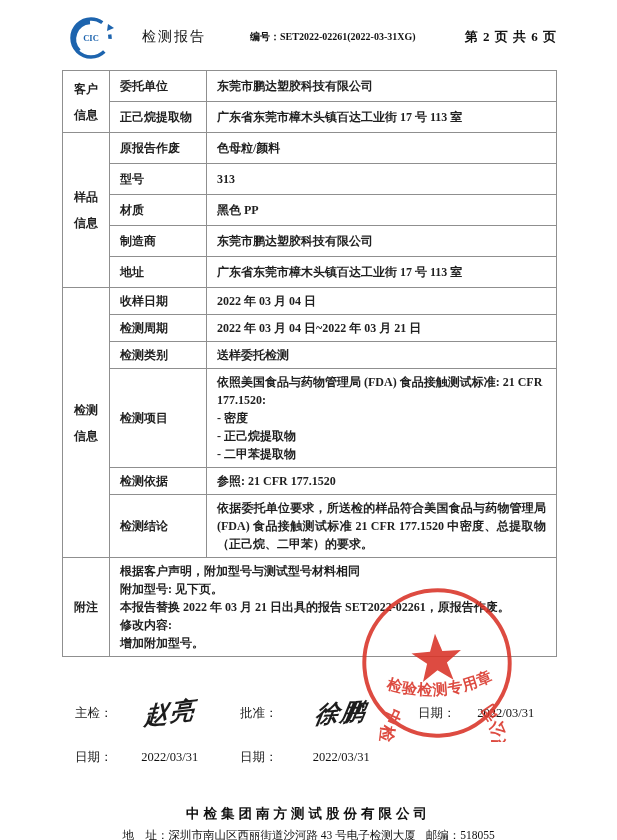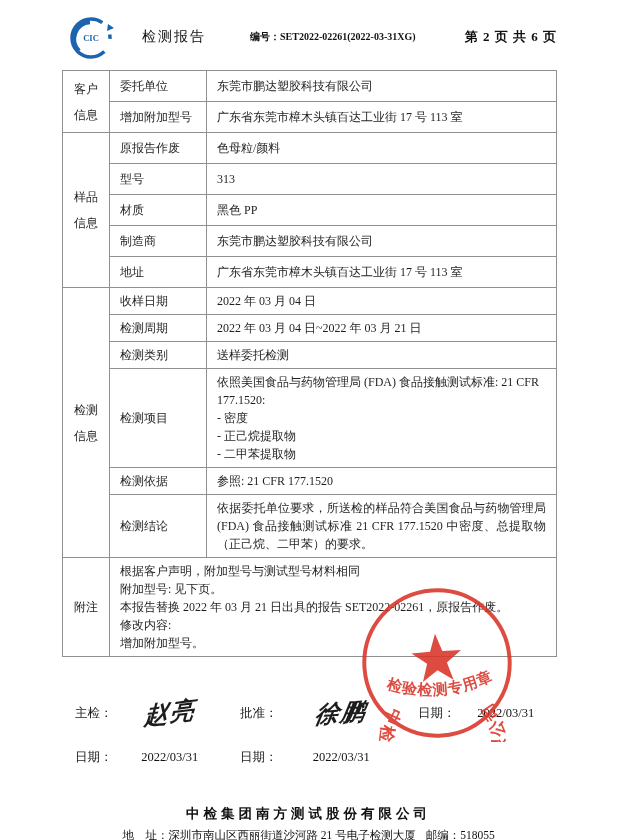--- a/index.html
+++ b/index.html
@@ -40,20 +40,21 @@
     width: 494px;
     border-collapse: collapse;
     table-layout: fixed;
     font-size: 12px;
   }
   .report-table td {
     border: 1px solid #8f8f8f;
     padding: 4px 10px;
     vertical-align: middle;
     line-height: 18px;
+    font-weight: bold;
   }
   col.c1 { width: 47px; }
   col.c2 { width: 97px; }
   col.c3 { width: 350px; }
   td.sec {
     text-align: center; white-space: pre-line;
     padding: 4px 6px; line-height: 26px;
   }
   td.lbl { white-space: nowrap; }
   td.val { white-space: pre-line; }
@@ -126,21 +127,21 @@
       </colgroup>
     <tbody>
 
       <tr class="h30">
         <td class="sec" rowspan="2">客户
 信息</td>
         <td class="lbl">委托单位</td>
         <td class="val">东莞市鹏达塑胶科技有限公司</td>
       </tr>
       <tr class="h30">
-        <td class="lbl">增加附加型号</td>
+        <td class="lbl">正己烷提取物</td>
         <td class="val">广东省东莞市樟木头镇百达工业街 17 号 113 室</td>
       </tr>
 
       <tr class="h30">
         <td class="sec" rowspan="5">样品
 信息</td>
         <td class="lbl">原报告作废</td>
         <td class="val">色母粒/颜料</td>
       </tr>
       <tr class="h30">
@@ -242,18 +243,18 @@
       <polygon points="100,63 107.8,85.3 131.4,85.8 112.6,100.1 119.4,122.7 100,109.2 80.6,122.7 87.4,100.1 68.6,85.8 92.2,85.3" fill="#d93327"></polygon>
       <text font-size="19" font-weight="bold" letter-spacing="1" font-family="Liberation Serif, serif" fill="#d93327">
         <textPath href="#sealBanner" startOffset="4">检验检测专用章</textPath>
       </text>
     </g>
   </svg>
 
   <div class="report-footer">
     <div class="footer-company">中检集团南方测试股份有限公司</div>
     <div class="footer-line">
-      <span>地　址：</span><span>深圳市南山区西丽街道沙河路 21 号电子检测大厦</span><span class="sp"></span><span>邮编：</span><span>518055</span>
+      <span>地　址：</span><span>深圳市南山区西丽街道沙河路 43 号电子检测大厦</span><span class="sp"></span><span>邮编：</span><span>518055</span>
     </div>
 
   </div>
 
 </div>
 
 </body></html>

